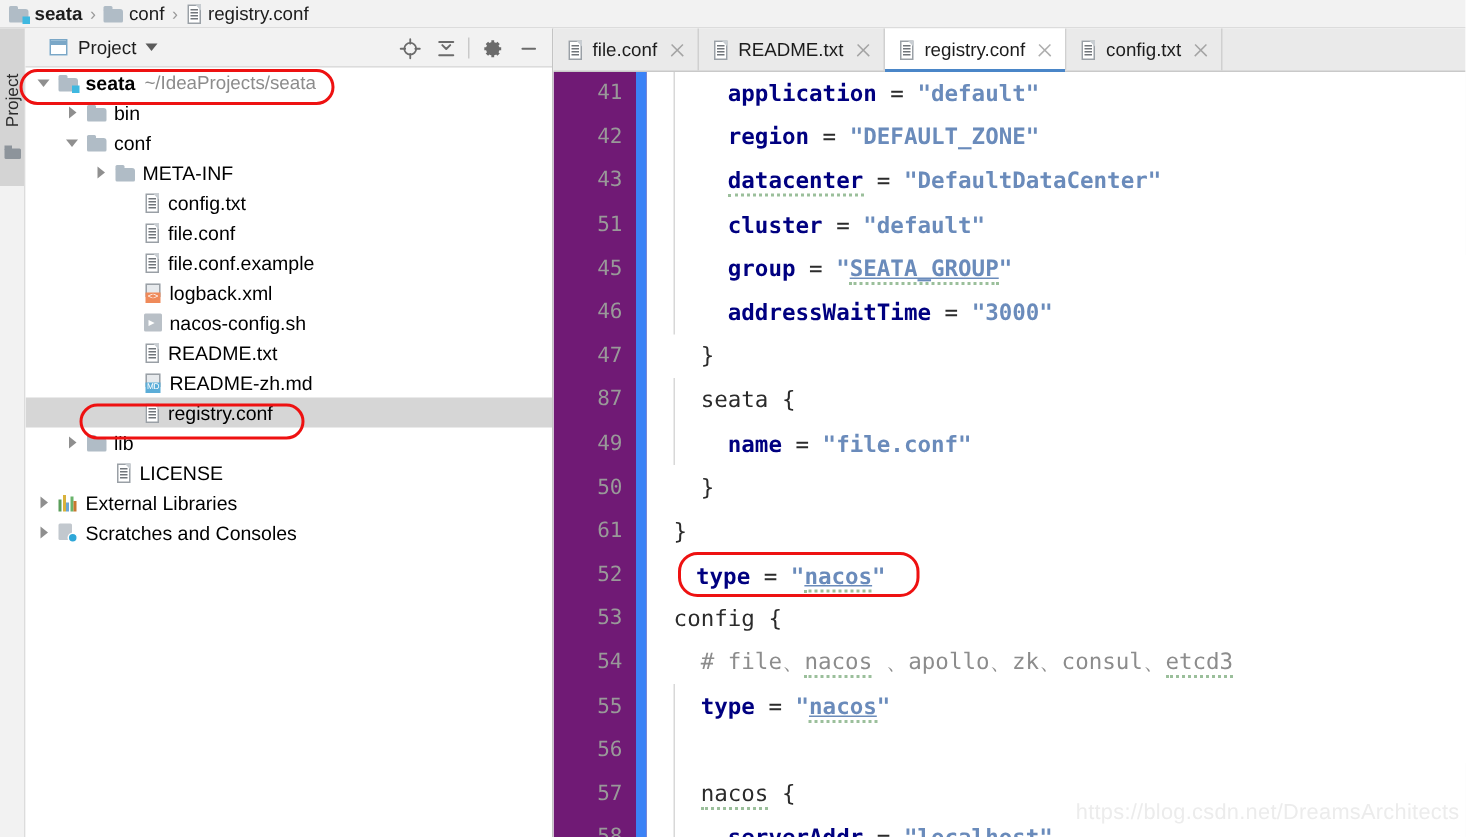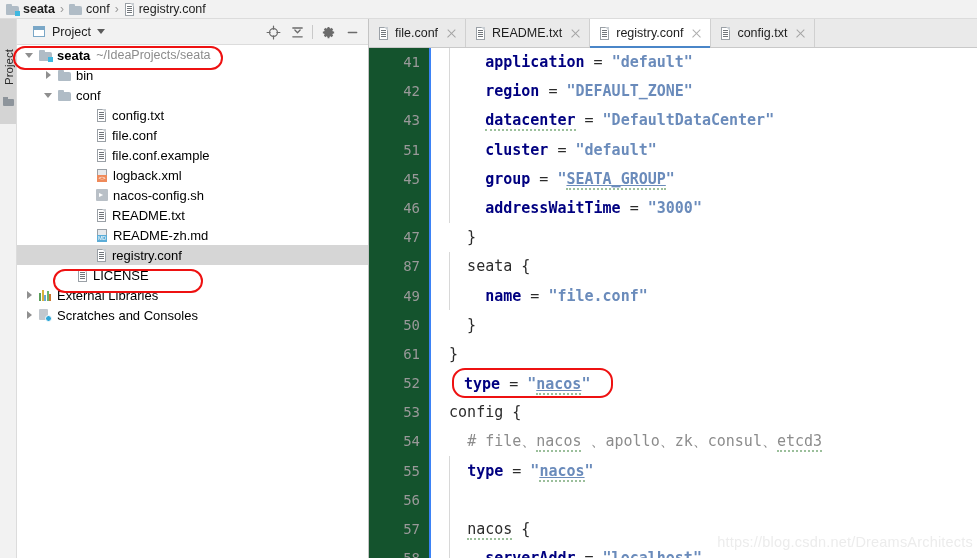--- a/index.html
+++ b/index.html
@@ -129,21 +129,21 @@
     margin-left:8px;width:11px;height:11px;position:relative;opacity:.55;
   }
   .etab .xclose::before,.etab .xclose::after{
     content:"";position:absolute;left:0;top:5px;width:11px;height:1.3px;background:#6b6b6b;
   }
   .etab .xclose::before{transform:rotate(45deg);}
   .etab .xclose::after{transform:rotate(-45deg);}
 
   
   #code-scroll{position:absolute;left:0;top:29px;width:608px;height:510px;background:#fff;overflow:hidden;}
-  #gutter{position:absolute;left:0;top:0;width:62px;height:510px;background:#14532d;border-right:2px solid #3b82f6;box-sizing:border-box;}
+  #gutter{position:absolute;left:0;top:0;width:62px;height:510px;background:#701a75;border-right:7px solid #3b82f6;box-sizing:border-box;}
   .gnum{height:29.2px;line-height:29.2px;text-align:right;padding-right:9px;
         font-family:"DejaVu Sans Mono","Liberation Mono",monospace;font-size:14px;color:#999999;}
   #codelines{position:absolute;left:62px;top:0;width:546px;height:510px;}
   .cline{height:29.2px;line-height:29.2px;white-space:pre;
          font-family:"DejaVu Sans Mono","Liberation Mono",monospace;font-size:15px;letter-spacing:0px;}
   .k{color:#000080;font-weight:bold;}
   .s{color:#6a8bbb;font-weight:bold;}
   .p{color:#2b2b2b;}
   .c{color:#8c8c8c;}
   .wv{border-bottom:2px dotted #9bbf9b;}
@@ -270,20 +270,29 @@
         <div class="trow">
           <span class="tw" style="display: inline-block; width: 27px;"></span>
           <span class="arrow expanded" style="margin-right: 5px;"></span>
           <span class="ico ico-folder">
             <span class="ftab"></span>
             <span class="fbody"></span>
           </span>
           <span class="tlabel">conf</span>
         </div>
         <div class="trow">
+          <span class="tw" style="display: inline-block; width: 46px;"></span>
+          <span class="arrow collapsed" style="margin-right: 5px;"></span>
+          <span class="ico ico-folder">
+            <span class="ftab"></span>
+            <span class="fbody"></span>
+          </span>
+          <span class="tlabel">META-INF</span>
+        </div>
+        <div class="trow">
           <span class="tw" style="display: inline-block; width: 65px;"></span>
           <span class="arrow" style="margin-right: 5px;"></span>
           <span class="ico ico-file">
             <span class="pg"></span>
             <span class="corner"></span>
             <span class="ln l1"></span>
             <span class="ln l2"></span>
             <span class="ln l3"></span>
             <span class="ln l4"></span>
           </span>
@@ -360,20 +369,29 @@
           <span class="arrow" style="margin-right: 5px;"></span>
           <span class="ico ico-file">
             <span class="pg"></span>
             <span class="corner"></span>
             <span class="ln l1"></span>
             <span class="ln l2"></span>
             <span class="ln l3"></span>
             <span class="ln l4"></span>
           </span>
           <span class="tlabel">registry.conf</span>
+        </div>
+        <div class="trow">
+          <span class="tw" style="display: inline-block; width: 27px;"></span>
+          <span class="arrow collapsed" style="margin-right: 5px;"></span>
+          <span class="ico ico-folder">
+            <span class="ftab"></span>
+            <span class="fbody"></span>
+          </span>
+          <span class="tlabel">lib</span>
         </div>
         <div class="trow">
           <span class="tw" style="display: inline-block; width: 46px;"></span>
           <span class="arrow" style="margin-right: 5px;"></span>
           <span class="ico ico-file">
             <span class="pg"></span>
             <span class="corner"></span>
             <span class="ln l1"></span>
             <span class="ln l2"></span>
             <span class="ln l3"></span>

